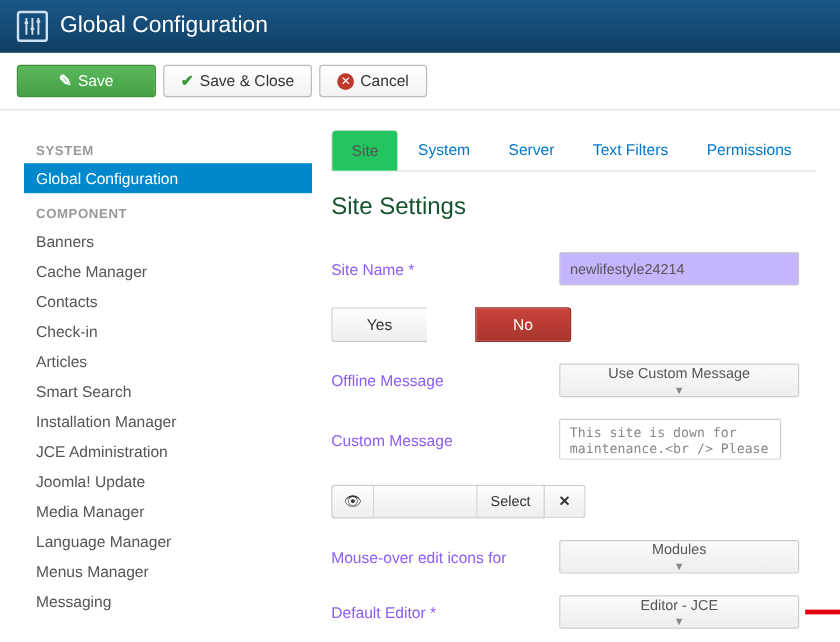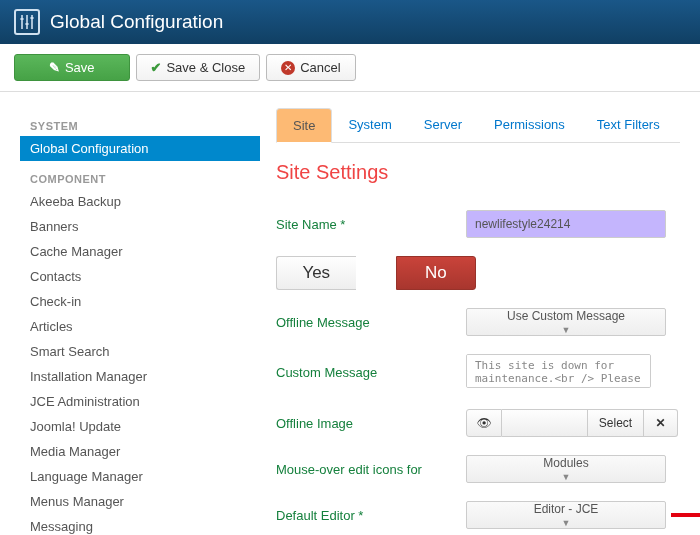--- a/index.html
+++ b/index.html
@@ -14,31 +14,31 @@
 .tick { color: #3c9a3c; }
 .cancel-ico { background:#c0392b; color:#fff; border-radius:50%; width:14px; height:14px; display:inline-flex; align-items:center; justify-content:center; font-size:10px; }
 .main { display: flex; }
 .sidebar { width: 260px; padding: 16px 0 0 20px; }
 .side-head { color: #999; font-size: 11px; font-weight: bold; letter-spacing: .5px; margin: 12px 0 4px 0; padding-left: 10px; }
 .side-item { padding: 5px 10px; color: #555; cursor: pointer; }
 .side-item.active { background: #0088cc; color: #fff; }
 .content { flex: 1; padding: 16px 20px 0 16px; }
 .tabs { border-bottom: 1px solid #ddd; display: flex; gap: 0; margin-bottom: 18px; }
 .tab { padding: 9px 16px; color: #0077cc; cursor: pointer; font-size: 13px; }
-.tab.active { border: 1px solid #ddd; border-bottom: 1px solid #fff; border-radius: 4px 4px 0 0; margin-bottom: -1px; color: #555; background: #fdba74; }
-h2.section { font-size: 20px; font-weight: normal; color: #ef4444; margin-bottom: 26px; }
+.tab.active { border: 1px solid #ddd; border-bottom: 1px solid #fff; border-radius: 4px 4px 0 0; margin-bottom: -1px; color: #555; background: #22c55e; }
+h2.section { font-size: 20px; font-weight: normal; color: #14532d; margin-bottom: 26px; }
 .row { display: flex; align-items: center; margin-bottom: 18px; }
-.row .lbl { width: 190px; color: #15803d; }
+.row .lbl { width: 190px; color: #8b5cf6; }
 .ctrl { width: 210px; }
 input.text, select.sel, .fake-select { width: 200px; height: 28px; border: 1px solid #ccc; border-radius: 2px; padding: 0 8px; font-size: 12px; background: #c4b5fd; color: #555; }
 textarea.ta { width: 185px; height: 34px; border: 1px solid #ccc; border-radius: 2px; padding: 4px 8px; font-size: 11px; color: #888; resize: none; }
 .fake-select { display: flex; align-items: center; justify-content: space-between; background: linear-gradient(#fafafa,#eee); cursor: pointer; flex-direction: column; }
 .fake-select .caret { font-size: 9px; color: #888; }
 .radiogrp { display: flex; width: 200px; }
-.radiogrp .opt { flex: 1; text-align: center; padding: 6px 0; border: 1px solid #ccc; background: linear-gradient(#fefefe,#eee); cursor: pointer; font-size: 17px; }
+.radiogrp .opt { flex: 1; text-align: center; padding: 6px 0; border: 1px solid #ccc; background: linear-gradient(#fefefe,#eee); cursor: pointer; font-size: 13px; }
 .radiogrp .opt:first-child { border-radius: 3px 0 0 3px; border-right: none; }
 .radiogrp .opt:last-child { border-radius: 0 3px 3px 0; }
 .radiogrp .opt.sel { background: linear-gradient(#c9433a,#a8362e); color: #fff; border-color: #97322a; margin-left: 40px; }
 .imgpick { display: flex; width: 212px; }
 .imgpick .seg { border: 1px solid #ccc; background: linear-gradient(#fefefe,#eee); height: 28px; display: flex; align-items: center; justify-content: center; font-size: 12px; cursor: pointer; }
 .imgpick .seg.eye { width: 36px; border-radius: 3px 0 0 3px; }
 .imgpick .seg.mid { flex: 1; border-left: none; }
 .imgpick .seg.selbtn { width: 56px; border-left: none; }
 .imgpick .seg.x { width: 34px; border-left: none; border-radius: 0 3px 3px 0; font-weight: bold; }
 .arrow { position: absolute; left: 395px; width: 80px; height: 14px; }
@@ -80,21 +80,20 @@
     <span class="cancel-ico">✕</span>
     <span>Cancel</span>
   </button>
 </div>
 
 <div class="main">
   <div class="sidebar">
     <div class="side-head">SYSTEM</div>
     <div class="side-item active">Global Configuration</div>
     <div class="side-head">COMPONENT</div>
-    <div class="side-item">Akeeba Backup</div>
     <div class="side-item">Banners</div>
     <div class="side-item">Cache Manager</div>
     <div class="side-item">Contacts</div>
     <div class="side-item">Check-in</div>
     <div class="side-item">Articles</div>
     <div class="side-item">Smart Search</div>
     <div class="side-item">Installation Manager</div>
     <div class="side-item">JCE Administration</div>
     <div class="side-item">Joomla! Update</div>
     <div class="side-item">Media Manager</div>
@@ -102,22 +101,22 @@
     <div class="side-item">Menus Manager</div>
     <div class="side-item">Messaging</div>
 
   </div>
 
   <div class="content">
     <div class="tabs">
       <div class="tab active">Site</div>
       <div class="tab">System</div>
       <div class="tab">Server</div>
+      <div class="tab">Text Filters</div>
       <div class="tab">Permissions</div>
-      <div class="tab">Text Filters</div>
     </div>
 
     <h2 class="section">Site Settings</h2>
 
     <div class="row">
       <div class="lbl">Site Name *</div>
       <div class="ctrl"><input class="text" value="newlifestyle24214" style=""></div>
     </div>
 
     <div class="row">
@@ -138,21 +137,20 @@
         </div>
       </div>
     </div>
 
     <div class="row">
       <div class="lbl">Custom Message</div>
       <div class="ctrl"><textarea class="ta" style="">This site is down for maintenance.&lt;br /&gt; Please</textarea></div>
     </div>
 
     <div class="row">
-      <div class="lbl">Offline Image</div>
       <div class="ctrl">
         <div class="imgpick">
           <div class="seg eye">
               <span>👁</span>
             </div>
           <div class="seg mid"></div>
           <div class="seg selbtn">Select</div>
           <div class="seg x">
               <span>✕</span>
             </div>

